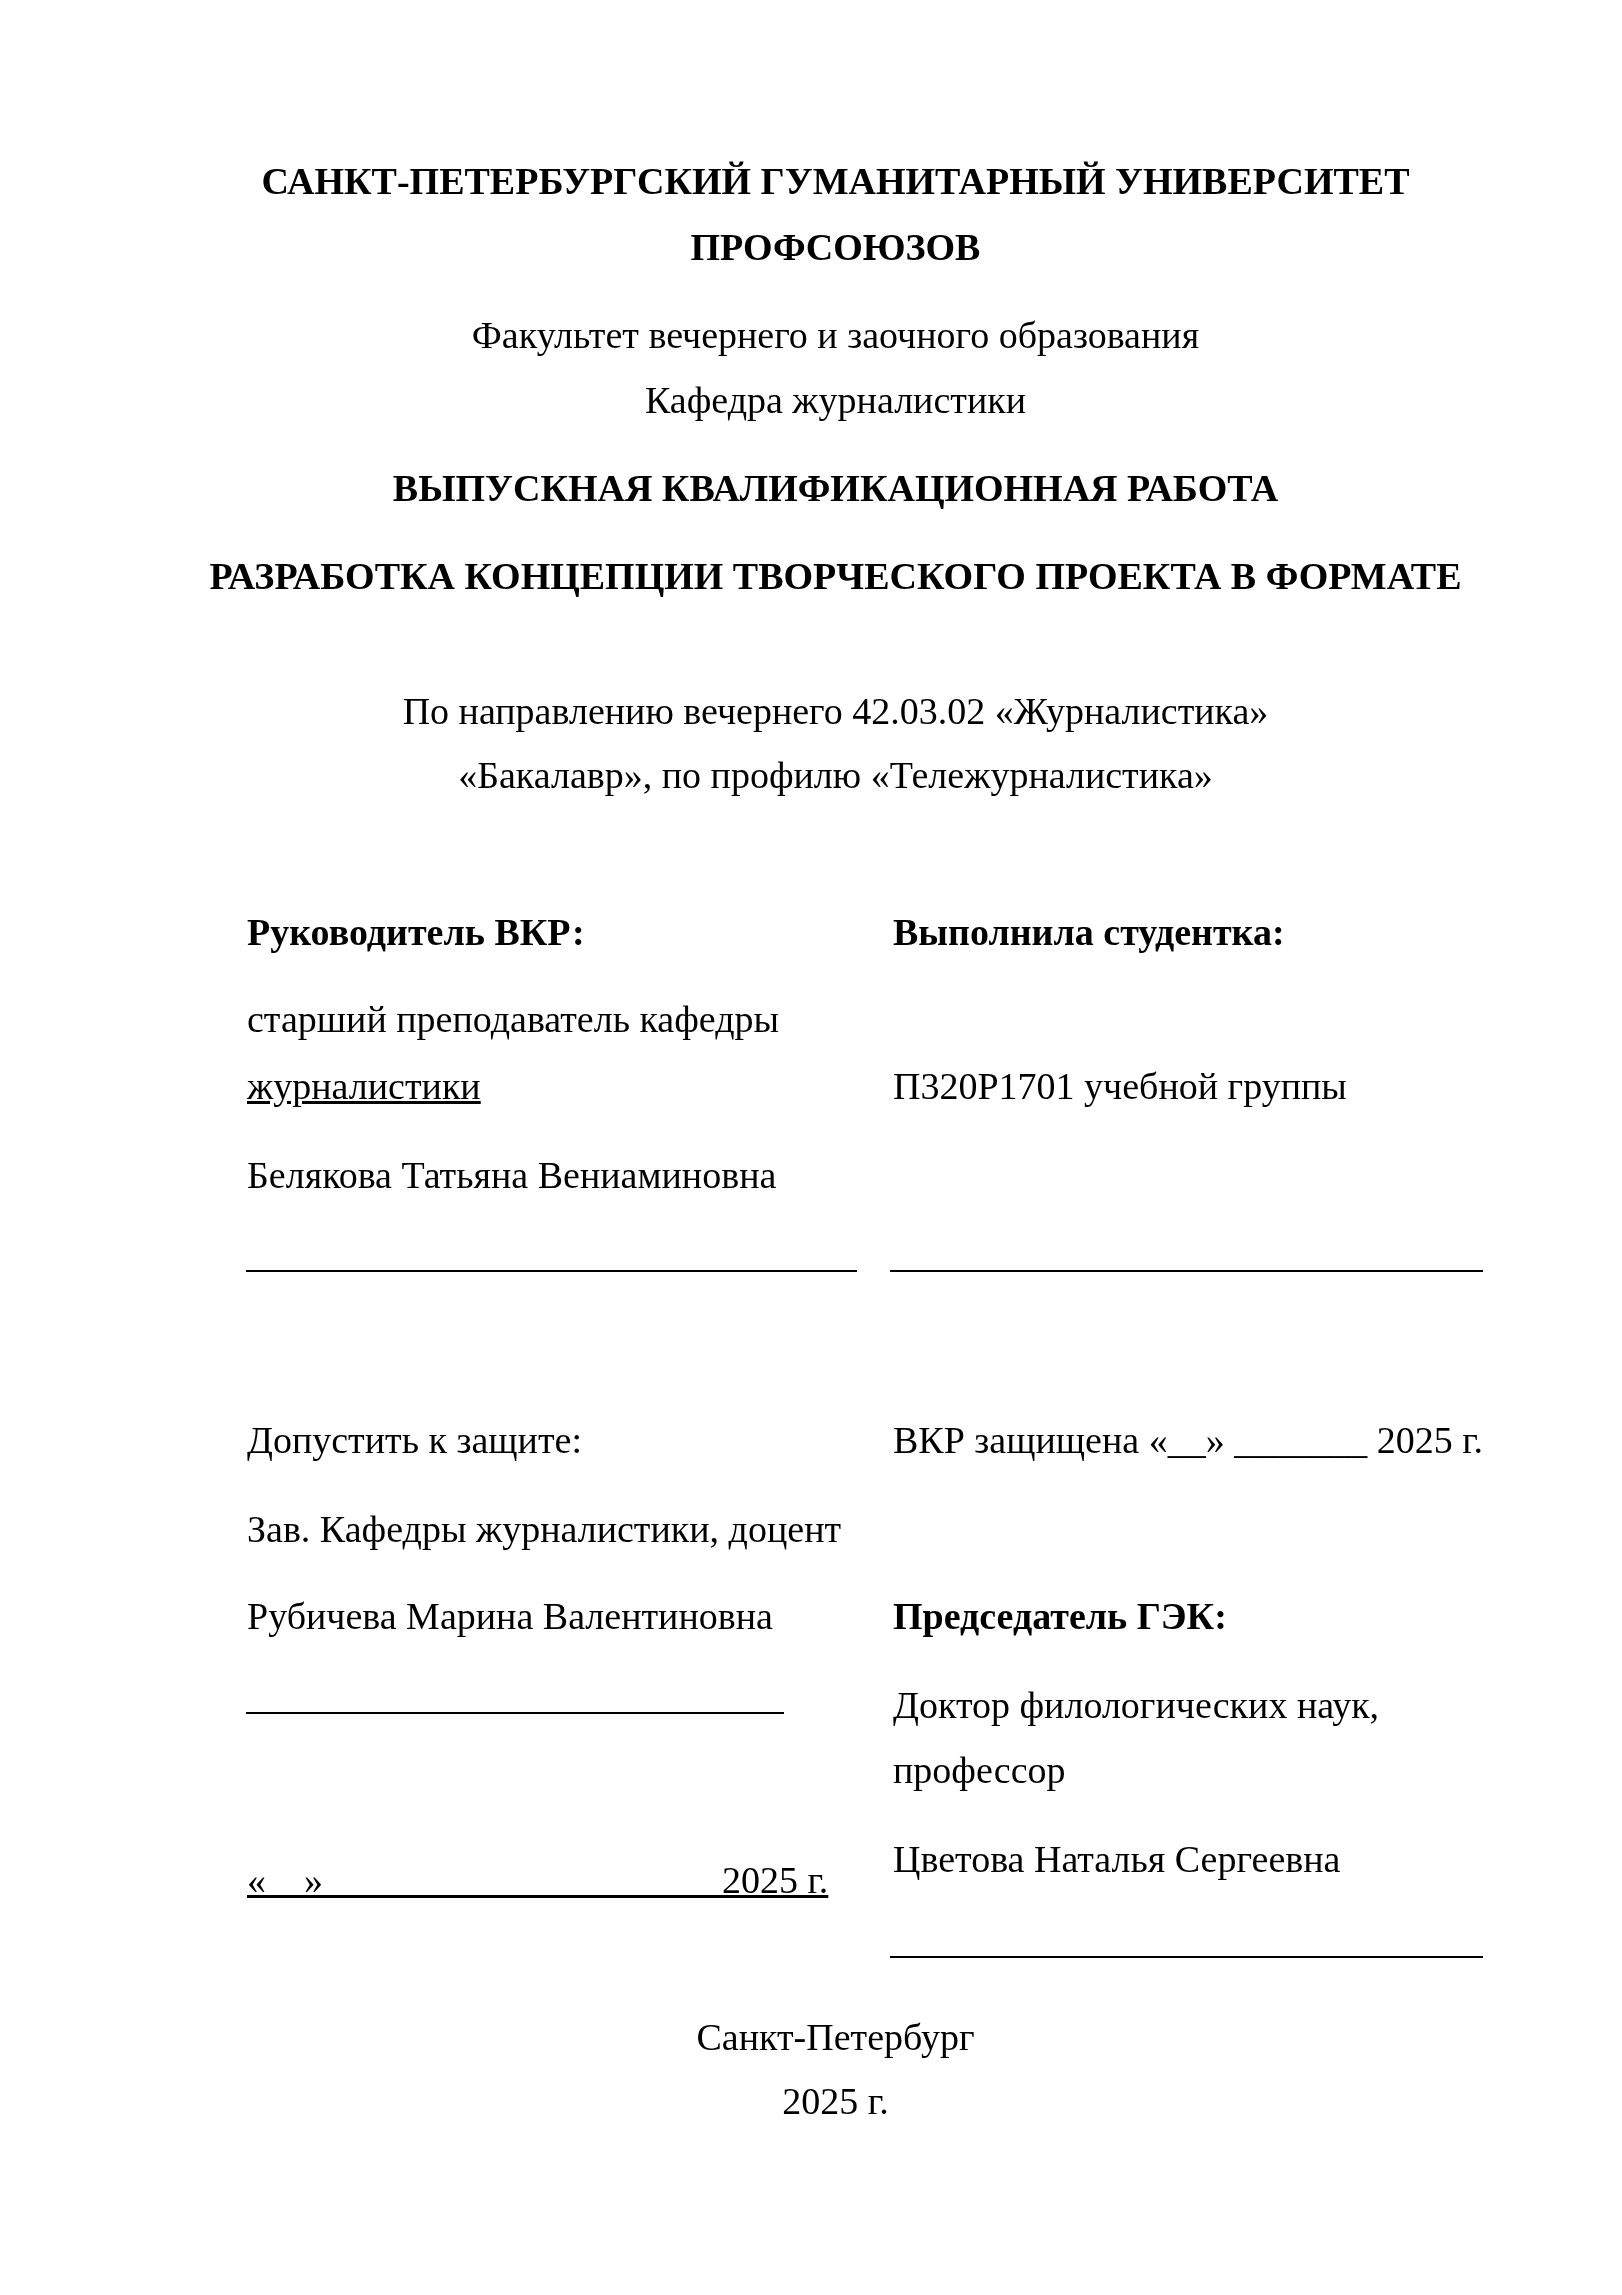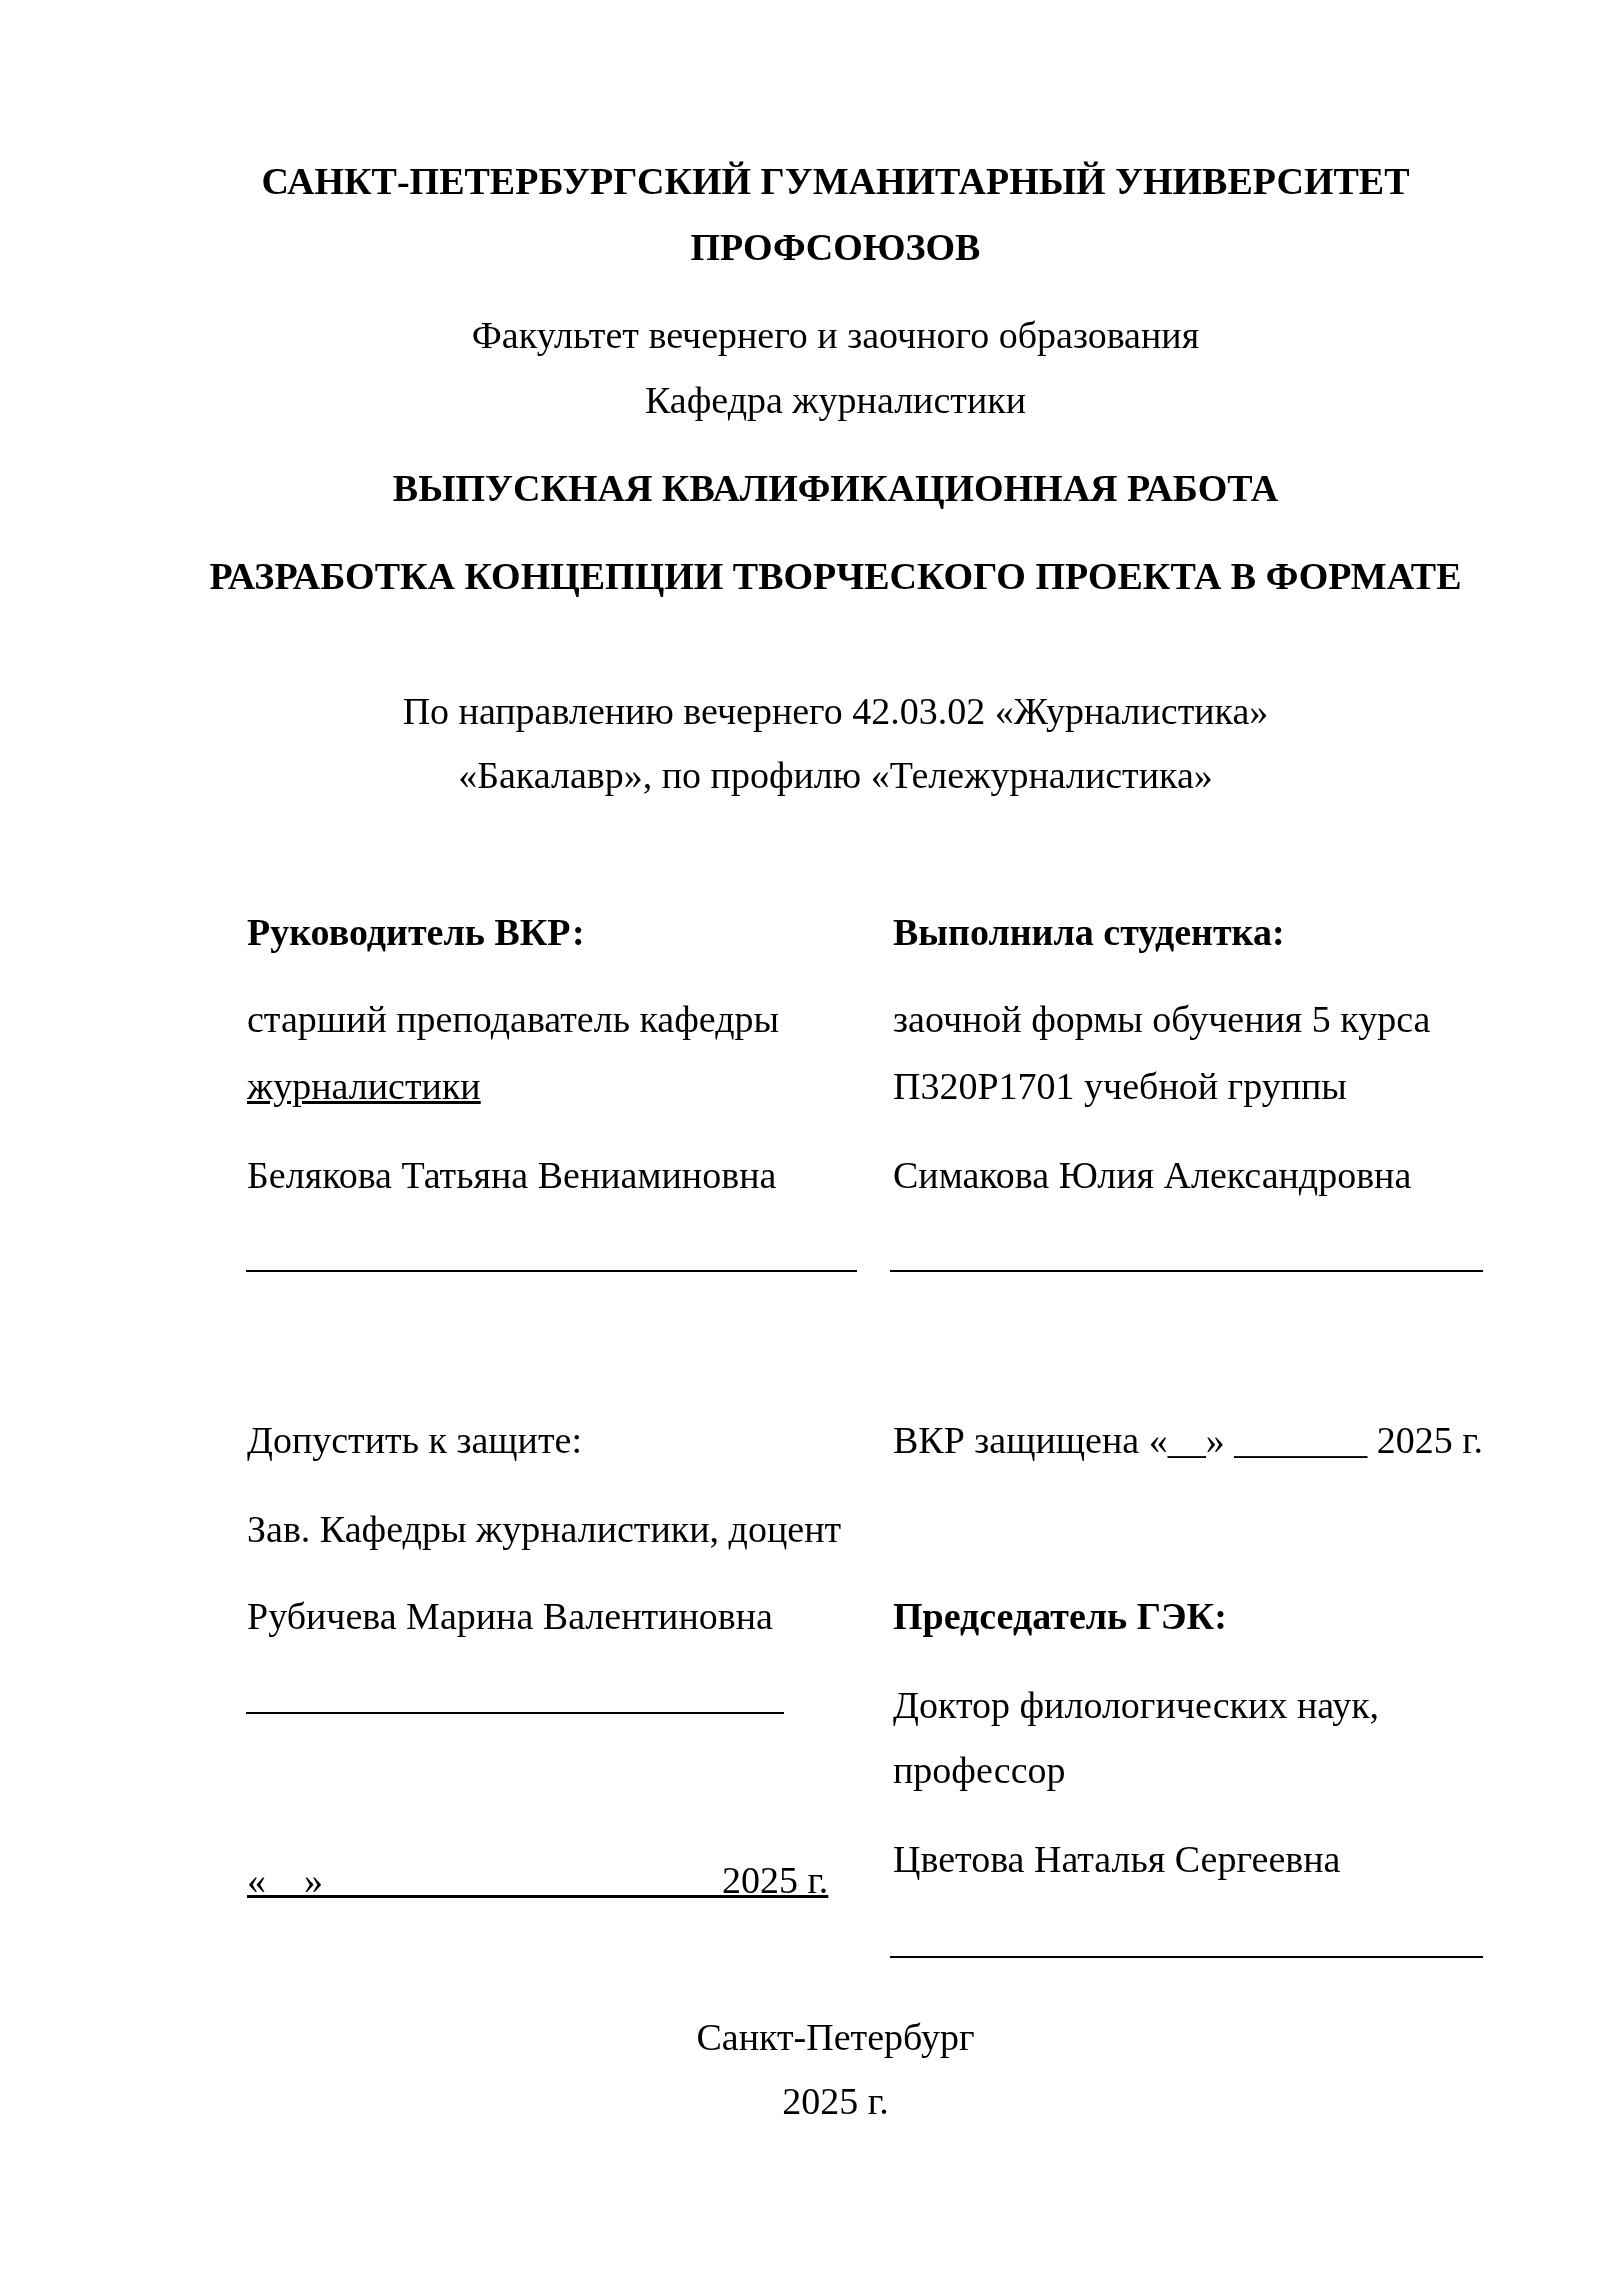--- a/index.html
+++ b/index.html
@@ -32,23 +32,21 @@
   <div class="line center" style="top:692px;">По направлению вечернего 42.03.02 «Журналистика»</div>
   <div class="line center" style="top:756px;">«Бакалавр», по профилю «Тележурналистика»</div>
 
   <div class="line lc b" style="top:913px;">Руководитель ВКР:</div>
   <div class="line lc" style="top:1000px;">старший преподаватель кафедры</div>
   <div class="line lc" style="top:1067px;text-decoration:underline;">журналистики</div>
   <div class="line lc" style="top:1156px;">Белякова Татьяна Вениаминовна</div>
   <div class="rule" style="top:1270px; left:246px; width:611px;"></div>
 
   <div class="line rc b" style="top:913px;">Выполнила студентка:</div>
-  <div class="line rc" style="top:1000px;">заочной формы обучения 5 курса</div>
   <div class="line rc" style="top:1067px;">П320Р1701 учебной группы</div>
-  <div class="line rc" style="top:1156px;">Симакова Юлия Александровна</div>
   <div class="rule" style="top:1270px; left:890px; width:593px;"></div>
 
   <div class="line lc" style="top:1421px;">Допустить к защите:</div>
   <div class="line lc" style="top:1510px;">Зав. Кафедры журналистики, доцент</div>
   <div class="line lc" style="top:1597px;">Рубичева Марина Валентиновна</div>
   <div class="rule" style="top:1712px; left:246px; width:538px;"></div>
   <div class="line lc" style="top:1861px;text-decoration:underline;">«__» ____________________ 2025 г.</div>
 
   <div class="line rc" style="top:1421px;">ВКР защищена «__» _______ 2025 г.</div>
   <div class="line rc b" style="top:1597px;">Председатель ГЭК:</div>

